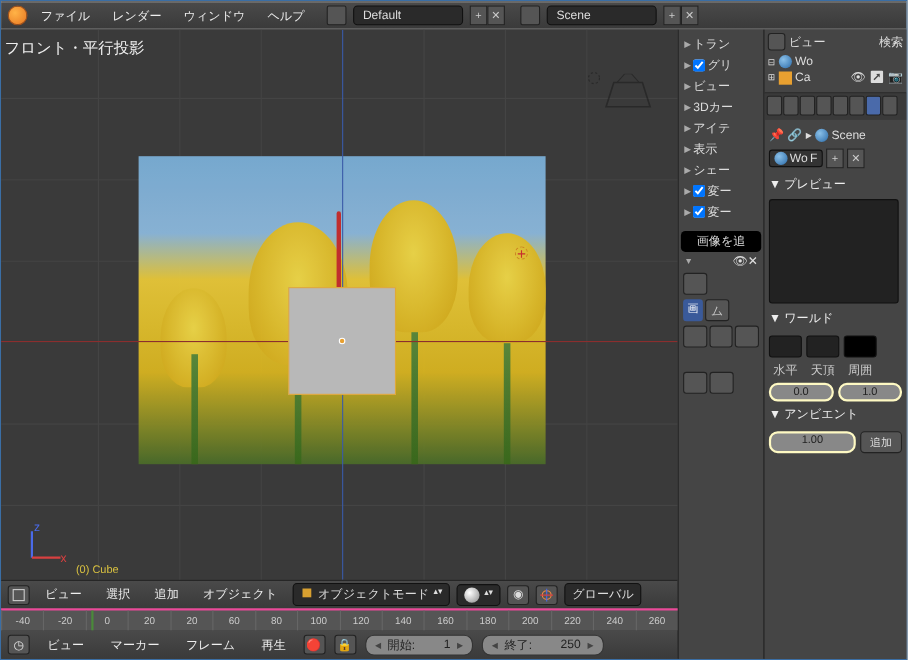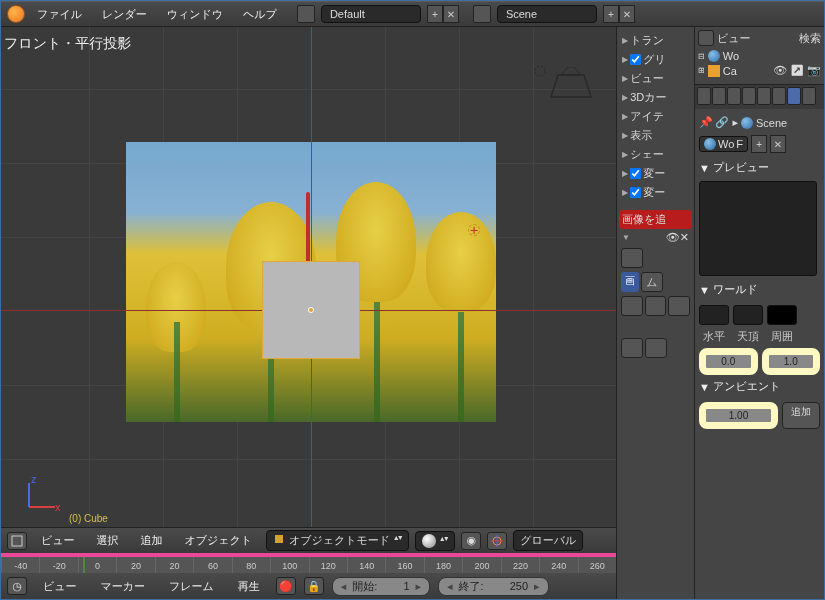--- a/index.html
+++ b/index.html
@@ -65,21 +65,21 @@
 .mini-axes { position: absolute; left: 20px; bottom: 12px; width: 40px; height: 40px; }
 .obj-label { position: absolute; left: 68px; bottom: 3px; color: #d8c040; font-size: 10px; }
 
 
 .vheader { height: 26px; background: linear-gradient(#4a4a4a, #3a3a3a); display: flex; align-items: center; padding: 0 6px; gap: 6px; color: #ddd; border-top: 1px solid #222; }
 .vheader .drop { background: #2a2a2a; border: 1px solid #111; border-radius: 4px; padding: 2px 6px; display: flex; align-items: flex-start; gap: 4px; }
 .sphere-icon { width: 14px; height: 14px; border-radius: 50%; background: radial-gradient(circle at 35% 35%, #fff, #888); }
 .icon-btn { width: 20px; height: 18px; background: #555; border: 1px solid #222; border-radius: 3px; display: flex; align-items: center; justify-content: center; }
 
 
-.timeline { height: 20px; background: #555; display: flex; align-items: center; position: relative; border-top: 4px solid #ec4899; }
+.timeline { height: 20px; background: #555; display: flex; align-items: center; position: relative; border-top: 2px solid #ec4899; }
 .timeline-marks { position: absolute; inset: 0; display: flex; }
 .tmark { flex: 1; text-align: center; color: #ccc; font-size: 9px; border-left: 1px solid #666; padding-top: 4px; }
 .time-cursor { position: absolute; left: 82px; top: 0; bottom: 0; width: 2px; background: #4a8a3a; }
 
 
 .theader { height: 26px; background: linear-gradient(#4a4a4a, #3a3a3a); display: flex; align-items: center; padding: 0 6px; gap: 8px; color: #ddd; }
 .num-field { background: #888; border: 1px solid #333; border-radius: 8px; padding: 1px 8px; color: #222; display: flex; gap: 6px; align-items: center; font-size: 10px; }
 .num-field .arrow { color: #444; cursor: pointer; }
 
 
@@ -105,21 +105,21 @@
 .props-body { flex: 1; padding: 4px; color: #ddd; overflow: hidden; }
 .props-row { display: flex; align-items: center; gap: 3px; padding: 3px 0; }
 .datablock { background: #333; border: 1px solid #111; border-radius: 3px; padding: 1px 4px; display: flex; align-items: center; gap: 2px; font-size: 10px; }
 .panel-header { color: #eee; padding: 4px 0; font-size: 10px; display: flex; align-items: center; gap: 3px; }
 .preview-box { width: 118px; height: 95px; background: #222; border: 1px solid #111; border-radius: 3px; margin: 2px 0; }
 .color-swatches { display: flex; gap: 4px; margin: 4px 0; }
 .swatch { width: 30px; height: 20px; background: #222; border: 1px solid #111; border-radius: 3px; }
 .swatch-labels { display: flex; gap: 4px; font-size: 9px; color: #ccc; }
 .swatch-labels span { width: 30px; text-align: center; }
 .slider-row { display: flex; gap: 4px; margin-top: 4px; }
-.slider { background: #888; border: 7px solid #fef9c3; border-radius: 8px; padding: 1px 6px; font-size: 10px; color: #222; flex: 1; text-align: center; }
+.slider { background: #888; border: 2px solid #fef9c3; border-radius: 8px; padding: 1px 6px; font-size: 10px; color: #222; flex: 1; text-align: center; }
 .add-btn { background: #555; border: 1px solid #222; border-radius: 4px; padding: 2px 8px; font-size: 10px; color: #ddd; }
 
 svg { display: block; }
 </style>
 </head>
 <body>
 
 <div class="window">
 
 
@@ -322,21 +322,21 @@
           <span class="tri">▶</span>
           <input type="checkbox" checked="" style="">
           <span class="n-label">変ー</span>
         </div>
       <div class="n-row">
           <span class="tri">▶</span>
           <input type="checkbox" checked="" style="">
           <span class="n-label">変ー</span>
         </div>
       <div style="height:8px"></div>
-      <div class="n-row" style="background:#b91c1c;border-radius:4px;justify-content:flex-start">
+      <div class="n-row" style="background:#000000;border-radius:4px;justify-content:center">
           <span>画像を追</span>
         </div>
       <div class="n-row">
           <span class="tri">▼</span>
           <span style="margin-left:auto">👁✕</span>
         </div>
       <div class="n-btn-row">
           <div class="n-small"></div>
         </div>
       <div class="n-btn-row">

